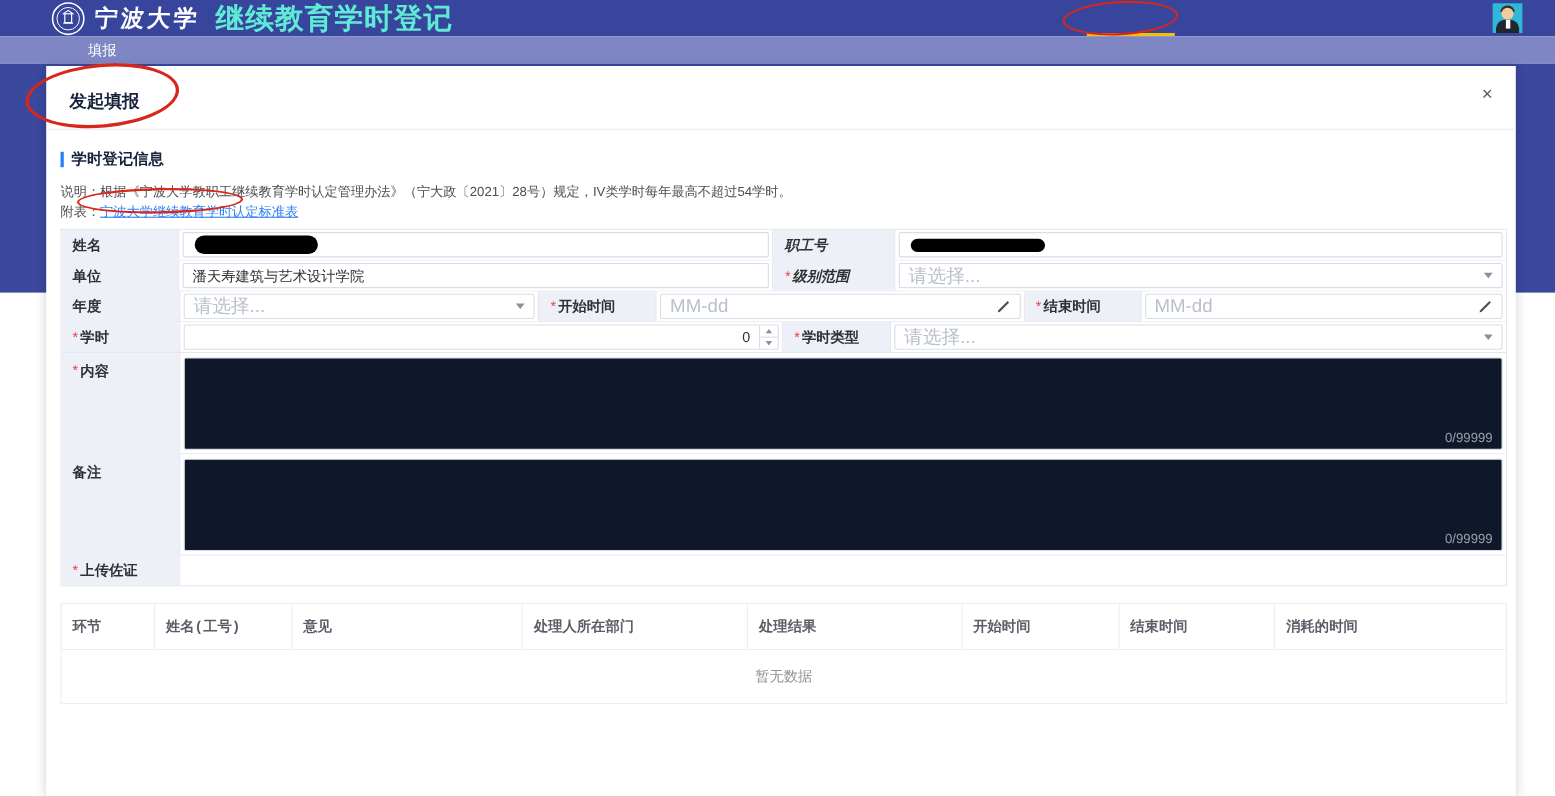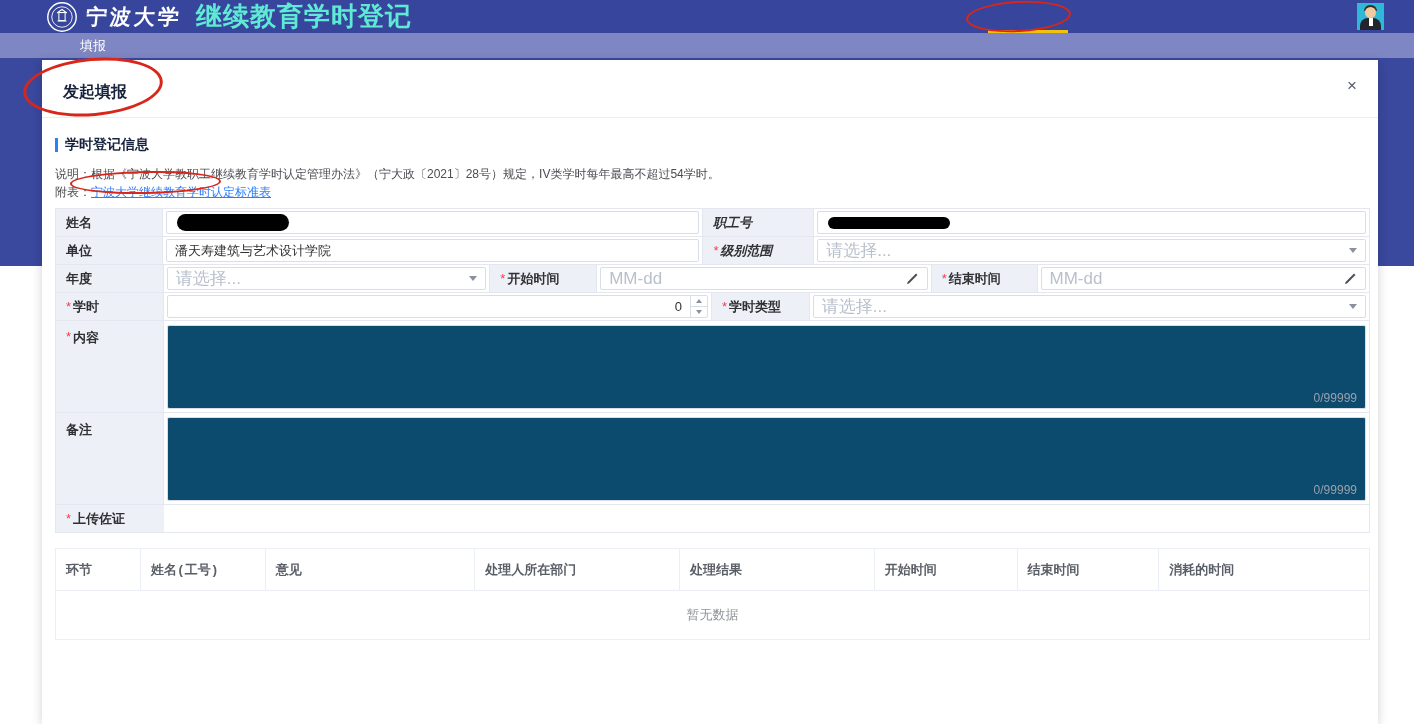--- a/index.html
+++ b/index.html
@@ -78,21 +78,21 @@
 
   .numbox { flex:1; height:23px; border:1px solid #d9dde7; border-radius:2px; background:#fff;
     display:flex; align-items:stretch; }
   .numval { flex:1; display:flex; align-items:center; justify-content:flex-end; padding-right:8px; }
   .spinner { width:17px; border-left:1px solid #d9dde7; display:flex; flex-direction:column; }
   .spin-up,.spin-dn { flex:1; display:flex; align-items:center; justify-content:center; cursor:pointer; }
   .spin-up { border-bottom:1px solid #d9dde7; }
   .tri-up { width:0; height:0; border-left:3.5px solid transparent; border-right:3.5px solid transparent; border-bottom:4.5px solid #8a919c; }
   .tri-dn { width:0; height:0; border-left:3.5px solid transparent; border-right:3.5px solid transparent; border-top:4.5px solid #8a919c; }
 
-  .tbox { flex:1; height:84px; border:1px solid #d9dde7; border-radius:2px; background:#0c4a6e; position:relative; }
+  .tbox { flex:1; height:84px; border:1px solid #d9dde7; border-radius:2px; background:#0f172a; position:relative; }
   .counter { position:absolute; right:8px; bottom:3px; font-size:12px; color:#9aa0ab; }
   .trow { min-height:92px; }
 
   .upload-cell { padding-left:12px; font-size:13px; }
   .upload-link { color:#2d7ff9; cursor:pointer; margin-right:6px; }
   .upload-hint { color:#b0b6c0; font-size:12px; }
 
   
   .ptable { width:1315px; margin-top:15px; border:1px solid #ebeef5;font-family:Liberation Mono, monospace; }
   .phead { display:flex; height:42px; border-bottom:1px solid #ebeef5; }

